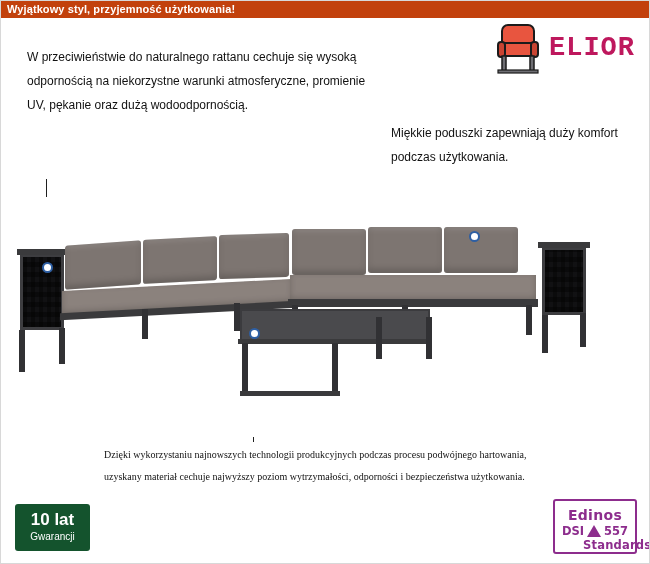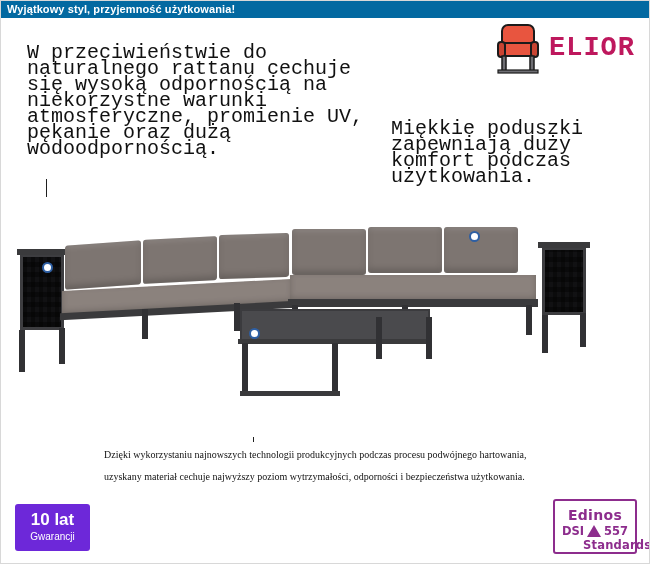--- a/index.html
+++ b/index.html
@@ -23,21 +23,21 @@
     overflow: hidden;
   }
 
   
   .top-banner {
     position: absolute;
     left: 0;
     top: 0;
     width: 650px;
     height: 17px;
-    background: #0369a1;
+    background: #c2410c;
     color: #ffffff;
     font-size: 11px;
     font-weight: bold;
     line-height: 17px;
     padding-left: 6px;
     box-sizing: border-box;
     white-space: nowrap;
     letter-spacing: 0.1px;
   }
 
@@ -60,23 +60,23 @@
     font-size: 27px;
     font-weight: bold;
     letter-spacing: 1px;
     color: #be185d;
   }
 
   
   .txt {
     position: absolute;
     color: #111111;
-    font-size: 20px;
-    line-height: 16px;
-    font-family: Liberation Mono, monospace;
+    font-size: 12px;
+    line-height: 24px;
+    font-family: Liberation Sans, sans-serif;
   }
   .txt-serif {
     font-family: "Liberation Serif", serif;
     font-size: 10px;
     line-height: 22px;
   }
   #text-left {
     left: 26px;
     top: 44px;
     width: 355px;
@@ -154,21 +154,21 @@
     box-sizing: border-box;
   }
 
   
   .warranty {
     position: absolute;
     left: 14px;
     top: 503px;
     width: 75px;
     height: 47px;
-    background: #6d28d9;
+    background: #14532d;
     color: #ffffff;
     border-radius: 3px;
     display: flex;
     flex-direction: column;
     align-items: center;
     justify-content: center;
     line-height: 17px;
   }
   .warranty-years {
     font-size: 17px;

